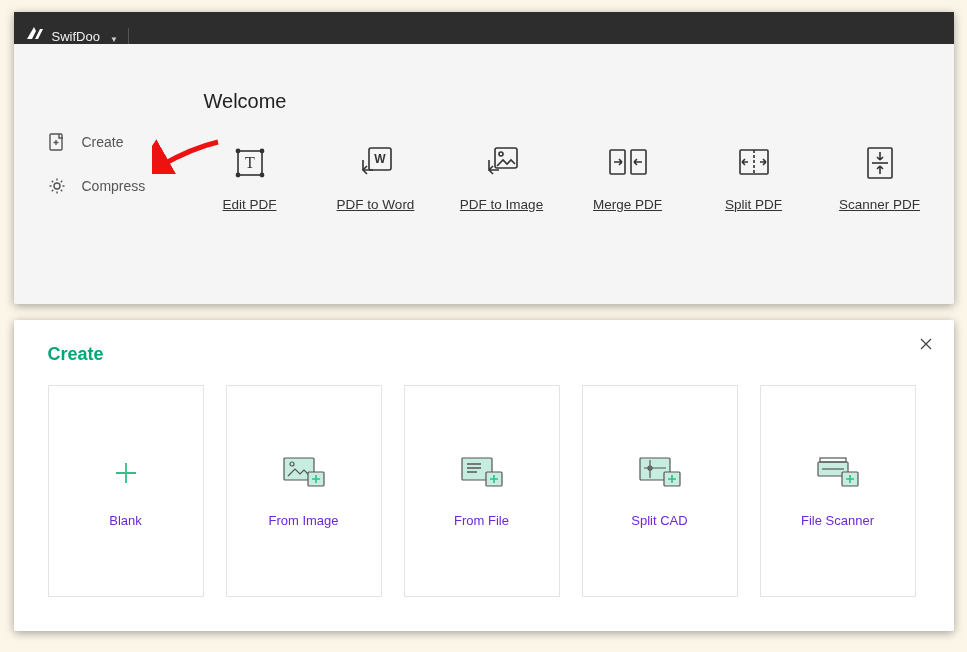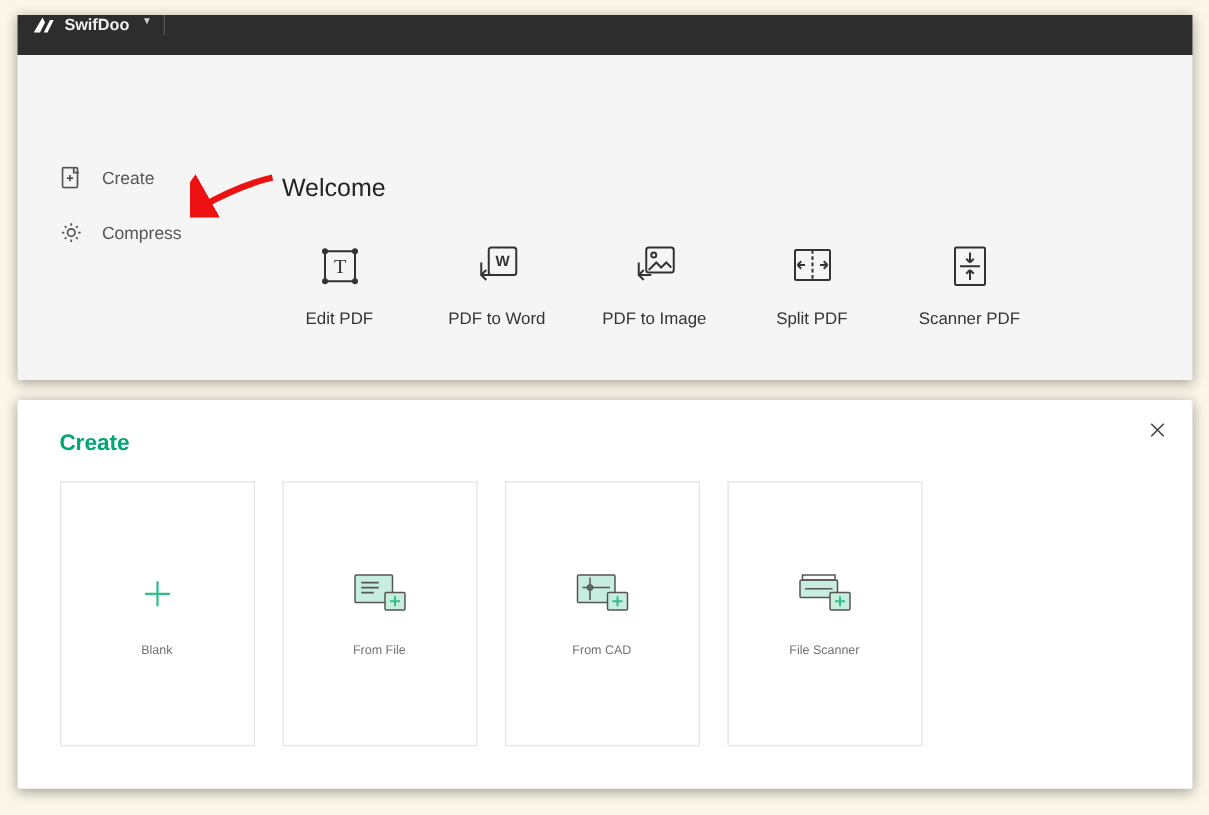--- a/index.html
+++ b/index.html
@@ -22,24 +22,23 @@
     margin: 0 auto 16px auto;
     border-radius: 2px;
     overflow: visible;
     background: #f5f5f5;
   }
   .titlebar {
     height: 32px;
     background: #2d2d2d;
     color: #f0f0f0;
     display: flex;
-    align-items: flex-start;
+    align-items: flex-end;
     padding: 0 12px;
     font-size: 13px;
-    font-weight: bold;
   }
   .titlebar .logo { margin-right: 8px; }
   .titlebar .brand { margin-right: 6px; }
   .titlebar .caret { font-size: 8px; color:#cfcfcf; margin-left:4px; }
   .titlebar .vline { width:1px; height:16px; background:#555; margin-left:10px; }
   .top-body {
     display: flex;
     padding: 24px 20px 40px 20px;
     position: relative;
     min-height: 260px;
@@ -57,21 +56,21 @@
     font-size: 14px;
     cursor: pointer;
   }
   .sidebar-item .side-icon { width: 22px; display:flex; justify-content:center; margin-right:14px; }
   .main-area {
     flex: 1;
   }
   .welcome-title {
     font-size: 20px;
     color: #222;
-    margin-top: 72px;
+    margin-top: 22px;
     margin-bottom: 30px;
     font-weight: 400;
     margin-left:12px;
   }
   .actions-row {
     display: flex;
     gap: 18px;
     margin-left:4px;
   }
   .action {
@@ -79,21 +78,21 @@
     display: flex;
     flex-direction: column;
     align-items: center;
     cursor: pointer;
   }
   .action .action-icon {
     width: 40px; height: 40px;
     display:flex; align-items:center; justify-content:center;
     margin-bottom: 14px;
   }
-  .action .action-label { font-size: 13.5px; color:#333; text-align:left; }
+  .action .action-label { font-size: 13.5px; color:#333; text-align:left;text-decoration:underline; }
   
   .arrow {
     position: absolute;
     left: 138px;
     top: 94px;
     pointer-events:none;
   }
   
   .create-panel {
     width: 940px;
@@ -127,21 +126,21 @@
     height: 212px;
     border: 1px solid #e4e4e4;
     display:flex;
     flex-direction: column;
     align-items:center;
     justify-content:center;
     cursor:pointer;
     gap: 22px;
   }
   .create-card .card-icon { height: 36px; display:flex; align-items:center; justify-content:center; }
-  .create-card .card-label { font-size: 10px; color:#737373; }
+  .create-card .card-label { font-size: 13px; color:#6d28d9; }
 </style>
 </head>
 <body>
 
 <div class="panel top-panel">
   <div class="titlebar">
     <span class="logo">
       <svg width="18" height="16" viewBox="0 0 18 16">
           <path d="M1 14 L8 2 L10 6 L6 14 Z M9 14 L14 4 L17 4 L12 14 Z" fill="#fff"></path>
         </svg>
@@ -220,20 +219,31 @@
                 <rect x="12" y="2" width="22" height="20" rx="2"></rect>
                 <circle cx="18" cy="8" r="2"></circle>
                 <path d="M14 20l6-6 4 4 4-4 4 4"></path>
                 <path d="M6 14v10h10"></path>
                 <path d="M6 24l4-4M6 24l4 4"></path>
               </svg>
           </span>
           <span class="action-label">PDF to Image</span>
         </div>
 
+        <div class="action">
+          <span class="action-icon">
+            <svg width="40" height="34" viewBox="0 0 40 34" fill="none" stroke="#333" stroke-width="1.6">
+                <rect x="2" y="4" width="15" height="24" rx="1"></rect>
+                <rect x="23" y="4" width="15" height="24" rx="1"></rect>
+                <path d="M6 16h8M14 16l-3-3M14 16l-3 3"></path>
+                <path d="M34 16h-8M26 16l3-3M26 16l3 3"></path>
+              </svg>
+          </span>
+          <span class="action-label">Merge PDF</span>
+        </div>
 
         <div class="action">
           <span class="action-icon">
             <svg width="36" height="34" viewBox="0 0 36 34" fill="none" stroke="#333" stroke-width="1.6">
                 <rect x="4" y="4" width="28" height="24" rx="1"></rect>
                 <path d="M18 4v24" stroke-dasharray="3 2"></path>
                 <path d="M12 16H6M6 16l3-3M6 16l3 3"></path>
                 <path d="M24 16h6M30 16l-3-3M30 16l-3 3"></path>
               </svg>
           </span>
@@ -268,20 +278,32 @@
 
     <div class="create-card">
       <span class="card-icon">
         <svg width="28" height="28" viewBox="0 0 28 28" stroke="#2fbf87" stroke-width="1.8">
             <path d="M14 4v20M4 14h20"></path>
           </svg>
       </span>
       <span class="card-label">Blank</span>
     </div>
 
+    <div class="create-card">
+      <span class="card-icon">
+        <svg width="44" height="34" viewBox="0 0 44 34" fill="none">
+            <rect x="2" y="2" width="30" height="22" rx="1" fill="#c7ede0" stroke="#555" stroke-width="1.2"></rect>
+            <path d="M6 20l7-7 5 5 4-4 6 6" stroke="#555" stroke-width="1.2" fill="none"></path>
+            <circle cx="10" cy="8" r="2" stroke="#555" stroke-width="1.2" fill="none"></circle>
+            <rect x="26" y="16" width="16" height="14" rx="1" fill="#c7ede0" stroke="#555" stroke-width="1.2"></rect>
+            <path d="M34 19v8M30 23h8" stroke="#2fbf87" stroke-width="1.6"></path>
+          </svg>
+      </span>
+      <span class="card-label">From Image</span>
+    </div>
 
     <div class="create-card">
       <span class="card-icon">
         <svg width="44" height="34" viewBox="0 0 44 34" fill="none">
             <rect x="2" y="2" width="30" height="22" rx="1" fill="#c7ede0" stroke="#555" stroke-width="1.2"></rect>
             <path d="M7 8h14M7 12h14M7 16h10" stroke="#555" stroke-width="1.4"></path>
             <rect x="26" y="16" width="16" height="14" rx="1" fill="#c7ede0" stroke="#555" stroke-width="1.2"></rect>
             <path d="M34 19v8M30 23h8" stroke="#2fbf87" stroke-width="1.6"></path>
           </svg>
       </span>
@@ -291,21 +313,21 @@
     <div class="create-card">
       <span class="card-icon">
         <svg width="44" height="34" viewBox="0 0 44 34" fill="none">
             <rect x="2" y="2" width="30" height="22" rx="1" fill="#c7ede0" stroke="#555" stroke-width="1.2"></rect>
             <path d="M6 12h22M12 4v18" stroke="#555" stroke-width="1.2"></path>
             <circle cx="12" cy="12" r="2" fill="none" stroke="#555" stroke-width="1.2"></circle>
             <rect x="26" y="16" width="16" height="14" rx="1" fill="#c7ede0" stroke="#555" stroke-width="1.2"></rect>
             <path d="M34 19v8M30 23h8" stroke="#2fbf87" stroke-width="1.6"></path>
           </svg>
       </span>
-      <span class="card-label">From CAD</span>
+      <span class="card-label">Split CAD</span>
     </div>
 
     <div class="create-card">
       <span class="card-icon">
         <svg width="44" height="34" viewBox="0 0 44 34" fill="none">
             <rect x="2" y="6" width="30" height="14" rx="1" fill="#c7ede0" stroke="#555" stroke-width="1.2"></rect>
             <rect x="4" y="2" width="26" height="4" fill="none" stroke="#555" stroke-width="1.2"></rect>
             <path d="M6 13h22" stroke="#555" stroke-width="1.2"></path>
             <rect x="26" y="16" width="16" height="14" rx="1" fill="#c7ede0" stroke="#555" stroke-width="1.2"></rect>
             <path d="M34 19v8M30 23h8" stroke="#2fbf87" stroke-width="1.6"></path>

